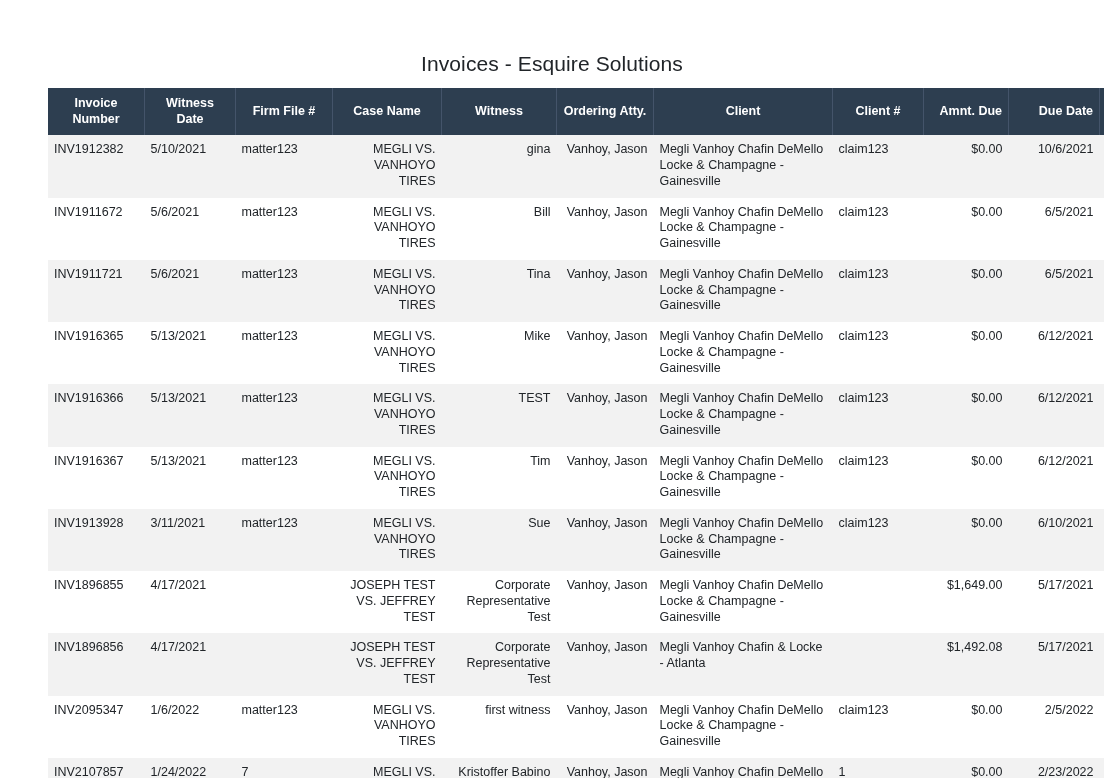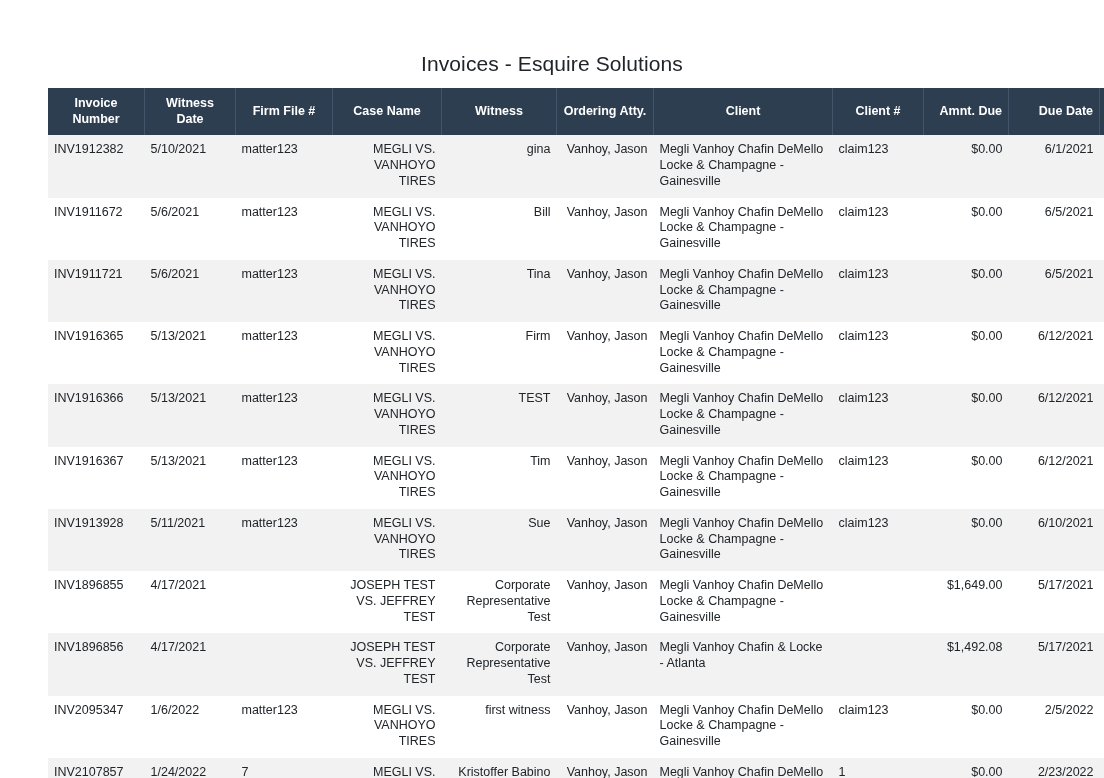--- a/index.html
+++ b/index.html
@@ -111,21 +111,21 @@
         <tr>
           <td class="c-num">INV1912382</td>
           <td class="c-date">5/10/2021</td>
           <td class="c-firm">matter123</td>
           <td class="c-case">MEGLI VS. VANHOYO TIRES</td>
           <td class="c-wit">gina</td>
           <td class="c-ord">Vanhoy, Jason</td>
           <td class="c-client">Megli Vanhoy Chafin DeMello Locke &amp; Champagne - Gainesville</td>
           <td class="c-claim">claim123</td>
           <td class="c-amnt">$0.00</td>
-          <td class="c-due">6/1/2021</td>
+          <td class="c-due">10/6/2021</td>
           <td class="c-status">Paid In Full</td>
         </tr>
         <tr>
           <td class="c-num">INV1911672</td>
           <td class="c-date">5/6/2021</td>
           <td class="c-firm">matter123</td>
           <td class="c-case">MEGLI VS. VANHOYO TIRES</td>
           <td class="c-wit">Bill</td>
           <td class="c-ord">Vanhoy, Jason</td>
           <td class="c-client">Megli Vanhoy Chafin DeMello Locke &amp; Champagne - Gainesville</td>
@@ -145,21 +145,21 @@
           <td class="c-claim">claim123</td>
           <td class="c-amnt">$0.00</td>
           <td class="c-due">6/5/2021</td>
           <td class="c-status">Paid In Full</td>
         </tr>
         <tr>
           <td class="c-num">INV1916365</td>
           <td class="c-date">5/13/2021</td>
           <td class="c-firm">matter123</td>
           <td class="c-case">MEGLI VS. VANHOYO TIRES</td>
-          <td class="c-wit">Firm</td>
+          <td class="c-wit">Mike</td>
           <td class="c-ord">Vanhoy, Jason</td>
           <td class="c-client">Megli Vanhoy Chafin DeMello Locke &amp; Champagne - Gainesville</td>
           <td class="c-claim">claim123</td>
           <td class="c-amnt">$0.00</td>
           <td class="c-due">6/12/2021</td>
           <td class="c-status">Paid In Full</td>
         </tr>
         <tr>
           <td class="c-num">INV1916366</td>
           <td class="c-date">5/13/2021</td>
@@ -181,21 +181,21 @@
           <td class="c-wit">Tim</td>
           <td class="c-ord">Vanhoy, Jason</td>
           <td class="c-client">Megli Vanhoy Chafin DeMello Locke &amp; Champagne - Gainesville</td>
           <td class="c-claim">claim123</td>
           <td class="c-amnt">$0.00</td>
           <td class="c-due">6/12/2021</td>
           <td class="c-status">Paid In Full</td>
         </tr>
         <tr>
           <td class="c-num">INV1913928</td>
-          <td class="c-date">5/11/2021</td>
+          <td class="c-date">3/11/2021</td>
           <td class="c-firm">matter123</td>
           <td class="c-case">MEGLI VS. VANHOYO TIRES</td>
           <td class="c-wit">Sue</td>
           <td class="c-ord">Vanhoy, Jason</td>
           <td class="c-client">Megli Vanhoy Chafin DeMello Locke &amp; Champagne - Gainesville</td>
           <td class="c-claim">claim123</td>
           <td class="c-amnt">$0.00</td>
           <td class="c-due">6/10/2021</td>
           <td class="c-status">Paid In Full</td>
         </tr>

